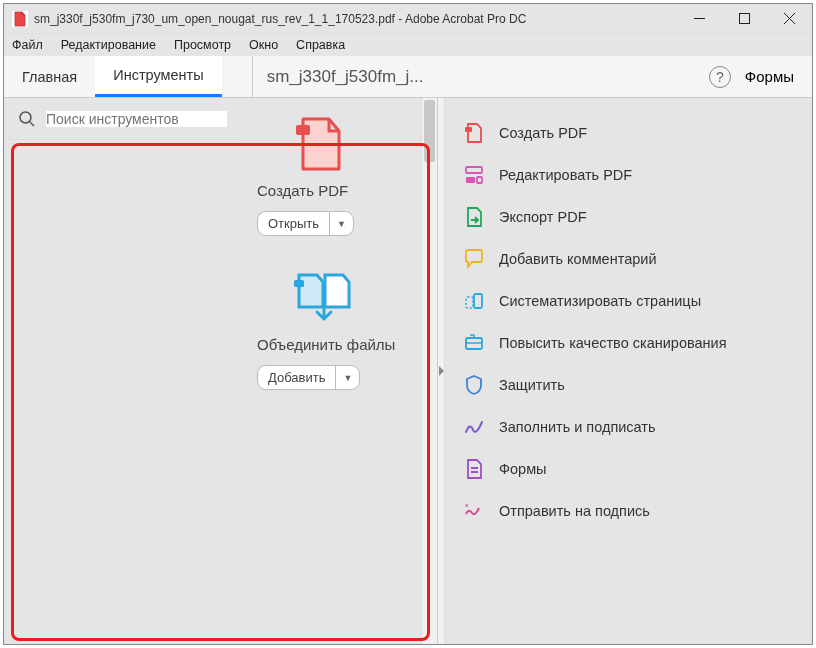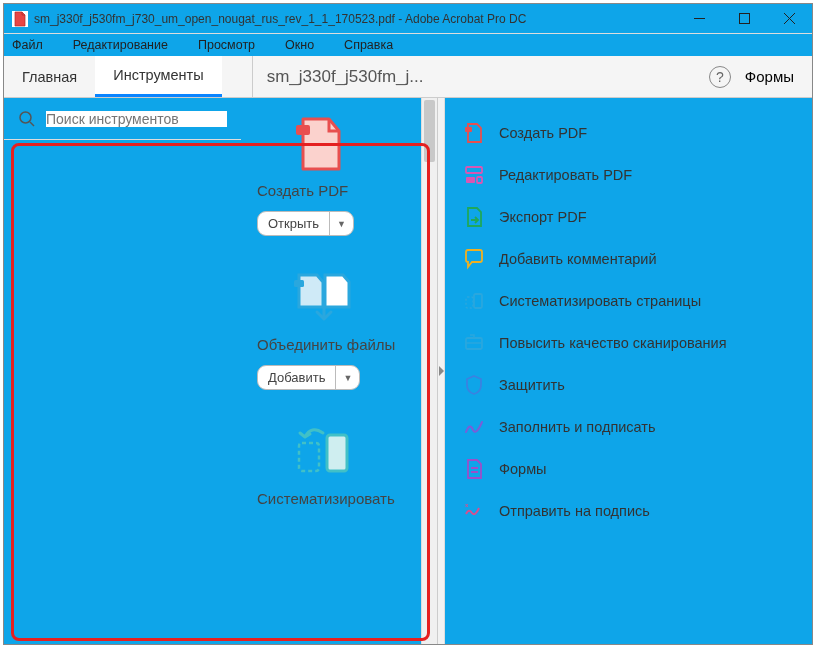--- a/index.html
+++ b/index.html
@@ -1,23 +1,23 @@
 <!DOCTYPE html>
 <html><head>
 <meta charset="utf-8">
 <style>
 *{margin:0;padding:0;box-sizing:border-box;font-family:"Segoe UI",Arial,sans-serif;}
 body{background:#fff;width:816px;height:648px;position:relative;overflow:hidden;}
-.frame{position:absolute;left:3px;top:3px;width:810px;height:642px;border:1px solid #888;background:#0ea5e9;}
+.frame{position:absolute;left:3px;top:3px;width:810px;height:642px;border:1px solid #888;background:#e5e5e5;}
 .titlebar{height:30px;display:flex;align-items:center;padding:0 0 0 8px;border-bottom:1px solid #ddd;}
 .tb-icon{width:16px;height:16px;margin-right:6px;}
 .tb-title{font-size:12px;color:#333;flex:1;white-space:nowrap;overflow:hidden;}
 .tb-controls{display:flex;}
 .tb-btn{width:45px;height:29px;display:flex;align-items:center;justify-content:center;font-size:13px;color:#333;}
-.menubar{height:22px;display:flex;align-items:center;padding:0 8px;gap:30px;font-size:12.5px;color:#222;}
+.menubar{height:22px;display:flex;align-items:center;padding:0 8px;gap:18px;font-size:12.5px;color:#222;}
 .menu-item{cursor:default;}
 .tabstrip{height:42px;display:flex;align-items:stretch;border-bottom:1px solid #ccc;background:#f5f5f5;}
 .tab{padding:0 18px;display:flex;align-items:center;font-size:14.5px;color:#333;position:relative;}
 .tab.selected{background:#fff;border-bottom:3px solid #0a84ff;font-weight:500;}
 .doc-tab{border-left:1px solid #ccc;font-size:17px;color:#555;padding:0 14px;margin-left:30px;}
 .tab-spacer{flex:1;}
 .tab-right{display:flex;align-items:center;gap:14px;padding-right:18px;}
 .help-icon{width:22px;height:22px;border:1.5px solid #888;border-radius:50%;display:flex;align-items:center;justify-content:center;color:#666;font-size:14px;}
 .login{font-size:15px;font-weight:500;}
 .content{display:flex;height:calc(100% - 94px);}
@@ -143,32 +143,20 @@
                 </svg>
             </span>
           </div>
           <div class="tool-title">Объединить файлы</div>
           <div class="tool-btn">
             <span class="tool-btn-main">Добавить</span>
             <span class="tool-btn-arrow">▼</span>
           </div>
         </div>
 
-        <div class="tool-card">
-          <div class="tool-icon-wrap">
-            <span>
-              <svg width="60" height="50" viewBox="0 0 60 50">
-                  <rect x="34" y="8" width="20" height="36" rx="3" fill="#cfeef0" stroke="#41c0c7" stroke-width="3"></rect>
-                  <rect x="6" y="16" width="20" height="28" rx="3" fill="none" stroke="#41c0c7" stroke-width="2.5" stroke-dasharray="4 3"></rect>
-                  <path d="M30 6 Q18 -2 12 10 M12 10 L7 6 M12 10 L17 7" fill="none" stroke="#41c0c7" stroke-width="3" stroke-linecap="round"></path>
-                </svg>
-            </span>
-          </div>
-          <div class="tool-title">Систематизировать</div>
-        </div>
 
         <div class="scrollbar-v">
           <div class="scroll-thumb"></div>
         </div>
       </div>
 
       <div class="highlight-box"></div>
     </div>
 
     <div class="divider-handle"></div>

